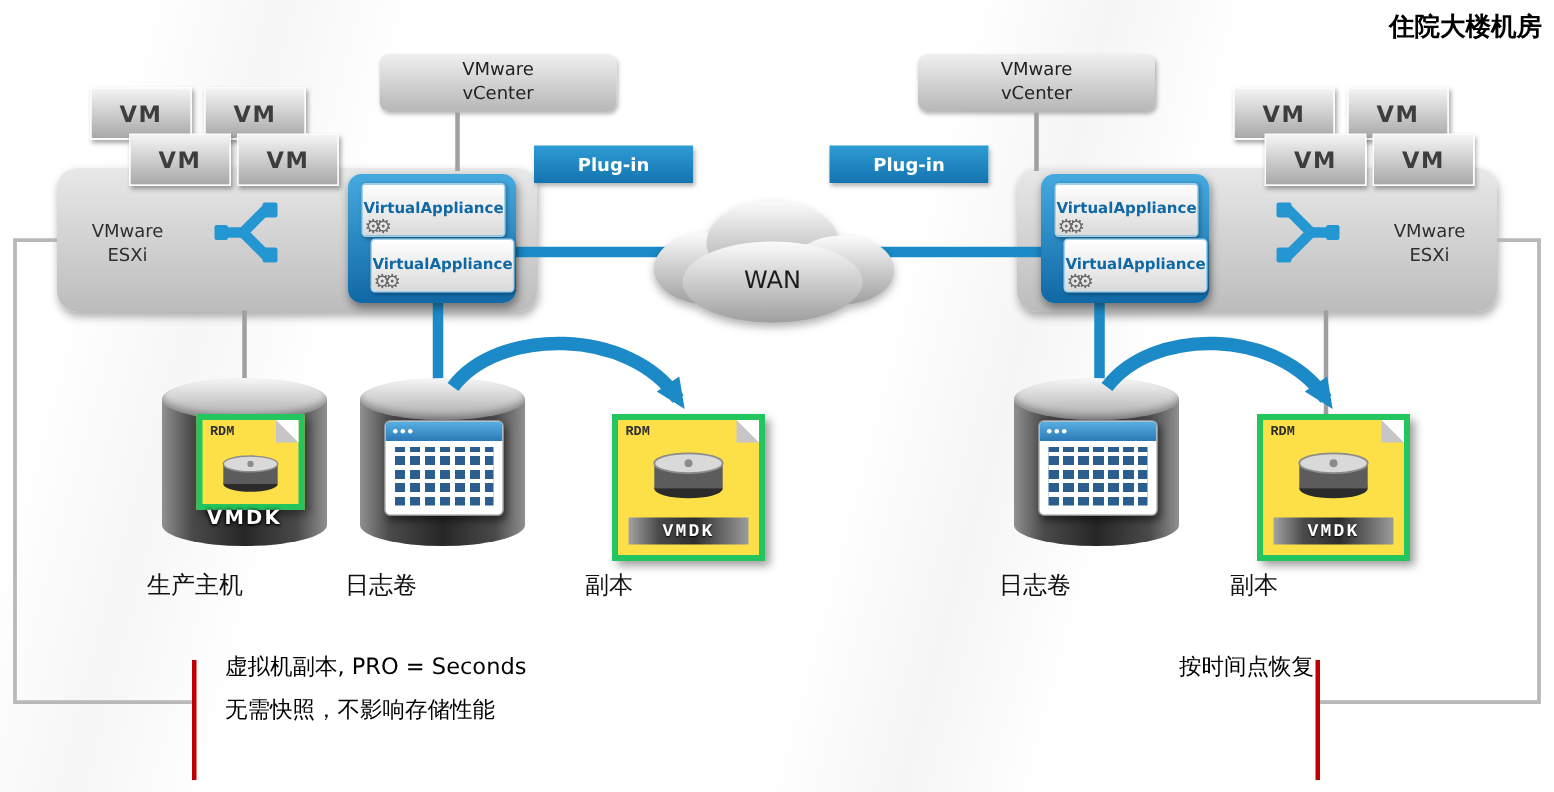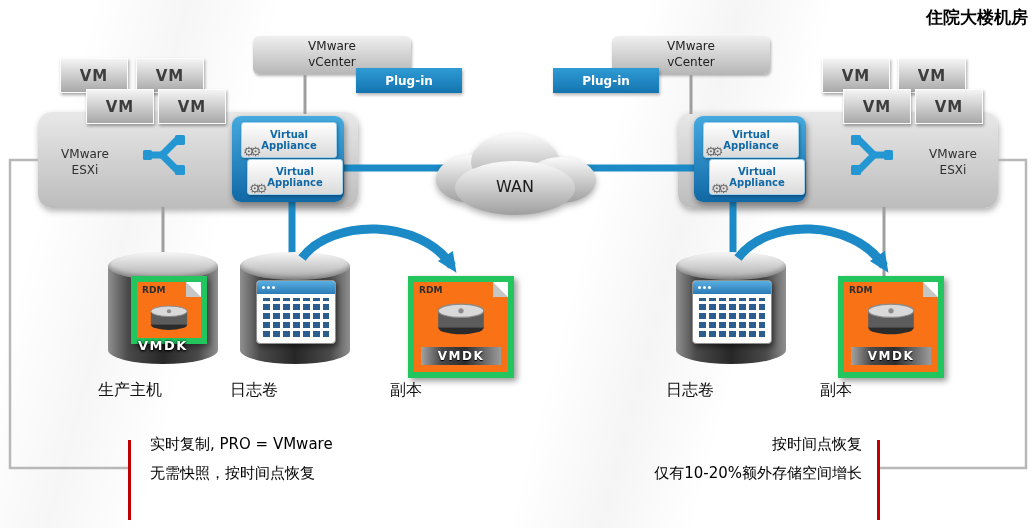--- a/index.html
+++ b/index.html
@@ -2,34 +2,34 @@
 <html><head>
 <meta charset="utf-8">
 <style>
   html,body{margin:0;padding:0;}
   body{font-family:"DejaVu Sans","Liberation Sans",sans-serif;background:#fff;}
   .stage{position:relative;width:1036px;height:528px;background:#ffffff;overflow:hidden;}
   .streak{position:absolute;left:0;top:0;width:1036px;height:528px;pointer-events:none;z-index:1;}
   .title{position:absolute;font-size:17px;font-weight:bold;color:#000;z-index:6;}
   .vm{position:absolute;width:66px;height:33px;background:linear-gradient(180deg,#f4f4f4,#a8a8a8);border:1px solid #fcfcfc;box-shadow:1px 2px 3px rgba(0,0,0,.35);display:flex;align-items:center;justify-content:center;font-weight:bold;font-size:15px;color:#3d3d3d;letter-spacing:1px;z-index:4;}
   .vcenter{position:absolute;width:158px;height:38px;border-radius:6px;background:linear-gradient(180deg,#efefef,#b7b7b7);box-shadow:1px 2px 3px rgba(0,0,0,.3);display:flex;flex-direction:column;align-items:center;justify-content:center;font-size:12px;color:#222;line-height:1.3;z-index:3;}
-  .plugin{position:absolute;width:106px;height:25px;background:linear-gradient(180deg,#2f9bd4,#1374b0);color:#fff;font-weight:bold;font-size:12px;display:flex;align-items:center;justify-content:center;z-index:6;box-shadow:1px 2px 3px rgba(0,0,0,.3);}
+  .plugin{position:absolute;width:106px;height:25px;background:linear-gradient(180deg,#2f9bd4,#1374b0);color:#fff;font-weight:bold;font-size:12px;display:flex;align-items:center;justify-content:center;z-index:6;box-shadow:1px 2px 3px rgba(0,0,0,.3);margin-top:29px;}
   .esxi{position:absolute;width:320px;height:96px;border-radius:14px;background:linear-gradient(180deg,#e8e8e8,#bcbcbc);box-shadow:1px 3px 6px rgba(0,0,0,.3);z-index:2;}
   .esxi-label{position:absolute;width:74px;text-align:center;font-size:12px;color:#2f2f2f;line-height:1.35;z-index:3;}
   .branch{position:absolute;z-index:6;}
   .appliance{position:absolute;width:112px;height:86px;border-radius:9px;background:linear-gradient(180deg,#45aadf,#1068a5);box-shadow:1px 3px 6px rgba(0,0,0,.4);z-index:6;}
-  .appl{position:absolute;width:94px;height:34px;border-radius:3px;background:linear-gradient(180deg,#ffffff,#dadada);border:1px solid #9fd0ec;box-shadow:1px 1px 3px rgba(0,0,0,.35);display:flex;flex-direction:column;align-items:center;justify-content:center;font-size:10px;font-weight:bold;color:#1068a5;line-height:1.15;}
+  .appl{position:absolute;width:94px;height:34px;border-radius:3px;background:linear-gradient(180deg,#ffffff,#dadada);border:1px solid #9fd0ec;box-shadow:1px 1px 3px rgba(0,0,0,.35);display:flex;flex-direction:row;align-items:center;justify-content:center;font-size:10px;font-weight:bold;color:#1068a5;line-height:1.15;}
   .gears{position:absolute;left:1px;bottom:-3px;font-size:13px;color:#6a6a6a;letter-spacing:-5px;text-shadow:0 0 1px #fff;}
   .lines{position:absolute;left:0;top:0;z-index:5;pointer-events:none;}
   .arrows{position:absolute;left:0;top:0;z-index:9;pointer-events:none;}
   .cloud{position:absolute;z-index:6;filter:drop-shadow(0 3px 3px rgba(0,0,0,.3));}
   .cyl{position:absolute;width:110px;height:112px;z-index:6;}
   .cyl-body{position:absolute;left:0;top:14px;width:110px;height:98px;background:linear-gradient(90deg,#909090,#4a4a4a 18%,#272727 50%,#4a4a4a 82%,#909090);border-radius:0 0 55px 55px / 0 0 14px 14px;}
   .cyl-top{position:absolute;left:0;top:0;width:110px;height:28px;border-radius:50%;background:linear-gradient(180deg,#f7f7f7,#a9a9a9);box-shadow:inset 0 -3px 4px rgba(0,0,0,.25);}
-  .page{position:absolute;background:#f97316;border:6px solid #22c55e;box-shadow:3px 3px 6px rgba(0,0,0,.4);z-index:7;}
+  .page{position:absolute;background:#fde047;border:4px solid #22c55e;box-shadow:3px 3px 6px rgba(0,0,0,.4);z-index:7;font-family:Liberation Mono, monospace;}
   .fold{position:absolute;top:0;right:0;width:15px;height:15px;background:linear-gradient(225deg,#ffffff 0 49%,#c6c6c6 51% 100%);}
   .rdm{position:absolute;top:3px;left:5px;font-size:9px;font-weight:bold;color:#2e2e2e;}
   .vmdk-cyl{position:absolute;left:0;width:100%;text-align:center;font-size:13px;font-weight:bold;letter-spacing:1.5px;color:#fff;text-shadow:0 1px 2px #000,0 0 3px #000;z-index:8;}
   .vmdk-band{position:absolute;left:7px;right:7px;bottom:7px;height:18px;line-height:18px;text-align:center;background:linear-gradient(90deg,#a3a3a3,#4a4a4a 25%,#2d2d2d 55%,#9c9c9c);color:#fff;font-size:12px;font-weight:bold;letter-spacing:1.5px;text-shadow:0 1px 1px #000;}
   .window{position:absolute;width:78px;height:62px;background:#fff;border:1px solid #8f8f8f;border-radius:4px;box-shadow:2px 3px 5px rgba(0,0,0,.45);overflow:hidden;z-index:7;}
   .winbar{position:relative;height:13px;background:linear-gradient(180deg,#58b0e2,#2b7ab6);}
   .winbar::before{content:"";position:absolute;left:5px;top:5px;width:3px;height:3px;border-radius:50%;background:#fff;box-shadow:5px 0 0 #fff,10px 0 0 #fff;}
   .wingrid{position:absolute;left:6px;right:6px;top:17px;bottom:6px;background-image:repeating-linear-gradient(0deg,rgba(255,255,255,0) 0 6px,#fff 6px 9px),repeating-linear-gradient(90deg,#2b5d8f 0 7px,#fff 7px 10px);}
   .slabel{position:absolute;width:130px;text-align:left;font-size:16px;color:#111;z-index:6;}
   .redline{position:absolute;width:3px;height:80px;top:440px;background:#c00000;z-index:6;}
@@ -229,23 +229,22 @@
   </svg>
 
   <div class="slabel" style="left:98px;top:380px;">生产主机</div>
   <div class="slabel" style="left:230px;top:380px;">日志卷</div>
   <div class="slabel" style="left:390px;top:380px;">副本</div>
   <div class="slabel" style="left:666px;top:380px;">日志卷</div>
   <div class="slabel" style="left:820px;top:380px;">副本</div>
 
   <div class="redline" style="left:128px;"></div>
   <div class="notes" style="left:150px;width:340px;text-align:left;">
-    <div class="note-line">实时复制, PRO = VMware</div>
-    <div class="note-line">无需快照，按时间点恢复</div>
+    <div class="note-line">虚拟机副本, PRO = Seconds</div>
+    <div class="note-line">无需快照，不影响存储性能</div>
   </div>
 
   <div class="redline" style="left:877px;"></div>
-  <div class="notes" style="left:516px;width:346px;text-align:right;">
+  <div class="notes" style="left:530px;width:346px;text-align:right;">
     <div class="note-line">按时间点恢复</div>
-    <div class="note-line">仅有10-20%额外存储空间增长</div>
   </div>
 
 </div>
 
 </body></html>

